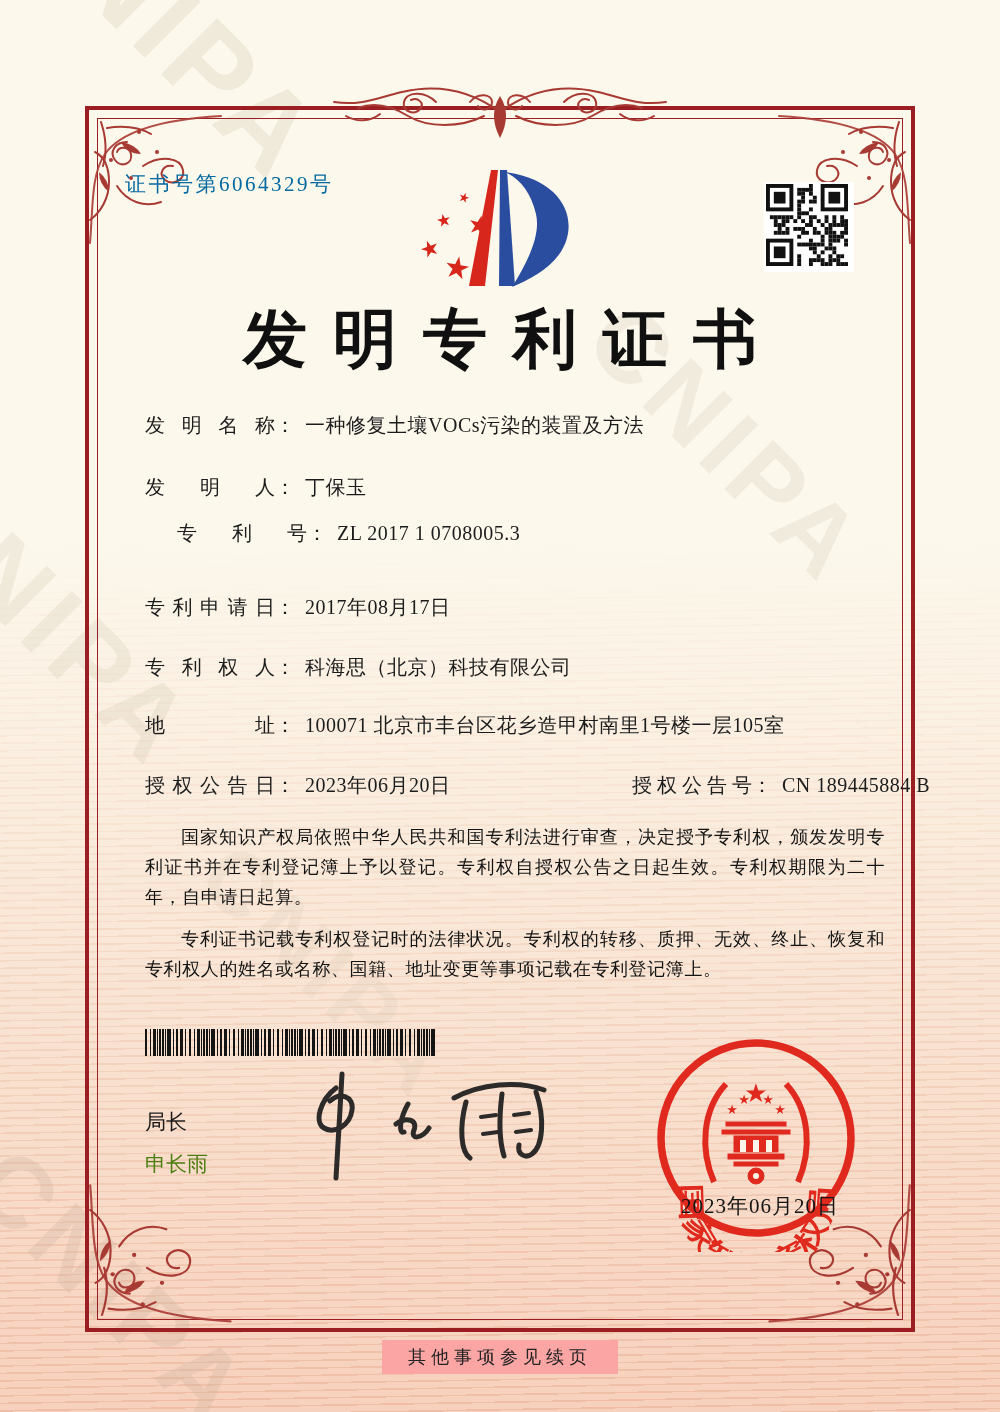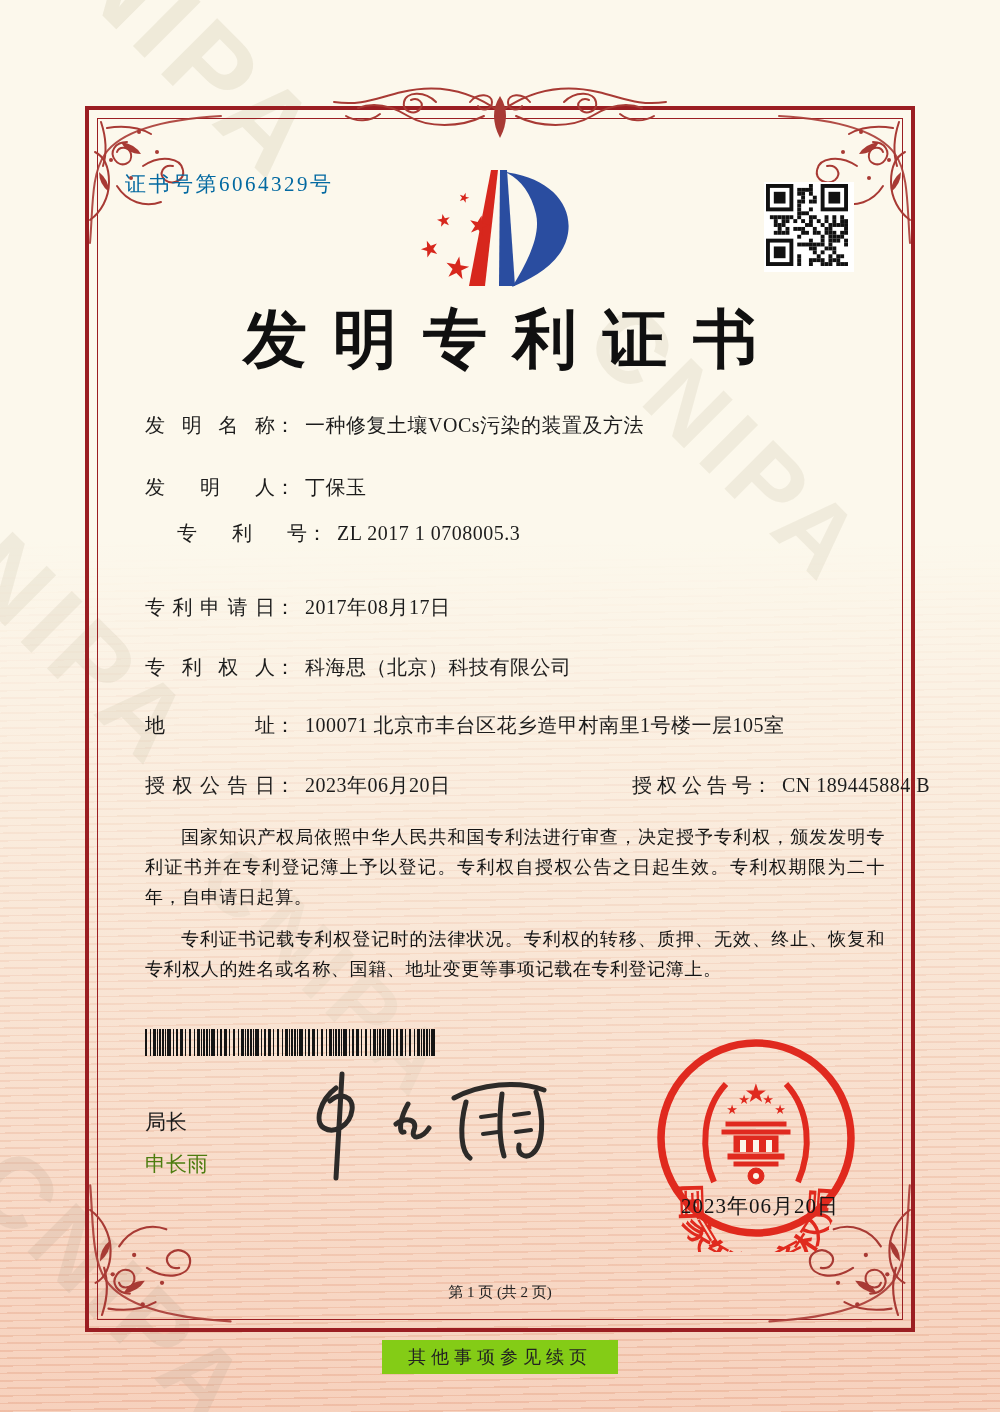--- a/index.html
+++ b/index.html
@@ -44,21 +44,21 @@
   
   .barcode{position:absolute;left:145px;top:1029px;width:292px;height:27px;z-index:3;}
   .dir-title{position:absolute;left:145px;top:1108px;z-index:3;font-family:"Liberation Sans","DejaVu Sans",sans-serif;font-size:21px;color:#1a1a1a;text-align:right;}
   .dir-name{position:absolute;left:145px;top:1150px;z-index:3;font-family:"Liberation Sans","DejaVu Sans",sans-serif;font-size:21px;color:#4d7c0f;}
   .sig{position:absolute;left:278px;top:1068px;z-index:3;}
   .seal{position:absolute;left:650px;top:1030px;z-index:3;opacity:.96;}
   .seal-date{position:absolute;left:640px;top:1192px;width:240px;z-index:4;text-align:center;
              font-size:21px;letter-spacing:1px;color:#151515;}
   .pg-footer{position:absolute;left:0;right:0;top:1283px;z-index:3;text-align:center;font-size:15px;color:#222;}
   .cont-note{position:absolute;left:50%;top:1340px;transform:translateX(-50%);z-index:5;
-             background:#84cc16;padding:5px 26px;font-size:18px;letter-spacing:5px;color:#222;}
+             background:#fca5a5;padding:5px 26px;font-size:18px;letter-spacing:5px;color:#222;}
 </style>
 </head>
 <body>
 
 <div id="page">
 
   <div class="waves"></div>
   <div class="wavelines"></div>
 
   <div class="wm" style="left:-30px;top:-45px;font-size:115px;">CNIPA</div>
@@ -444,16 +444,15 @@
         <rect x="116" y="110" width="6" height="12" fill="#fcf8ec" stroke="none"></rect>
         <rect x="78" y="124" width="56" height="5"></rect>
         <rect x="84" y="132" width="44" height="4"></rect>
         <circle cx="106" cy="146" r="8"></circle>
         <circle cx="106" cy="146" r="3" fill="#fcf8ec" stroke="none"></circle>
       </g>
     </g>
   </svg>
   <div class="seal-date">2023年06月20日</div>
 
-  <div class="pg-footer">第 1 页 (共 2 页)</div>
   <div class="cont-note">其他事项参见续页</div>
 
 </div>
 
 </body></html>

